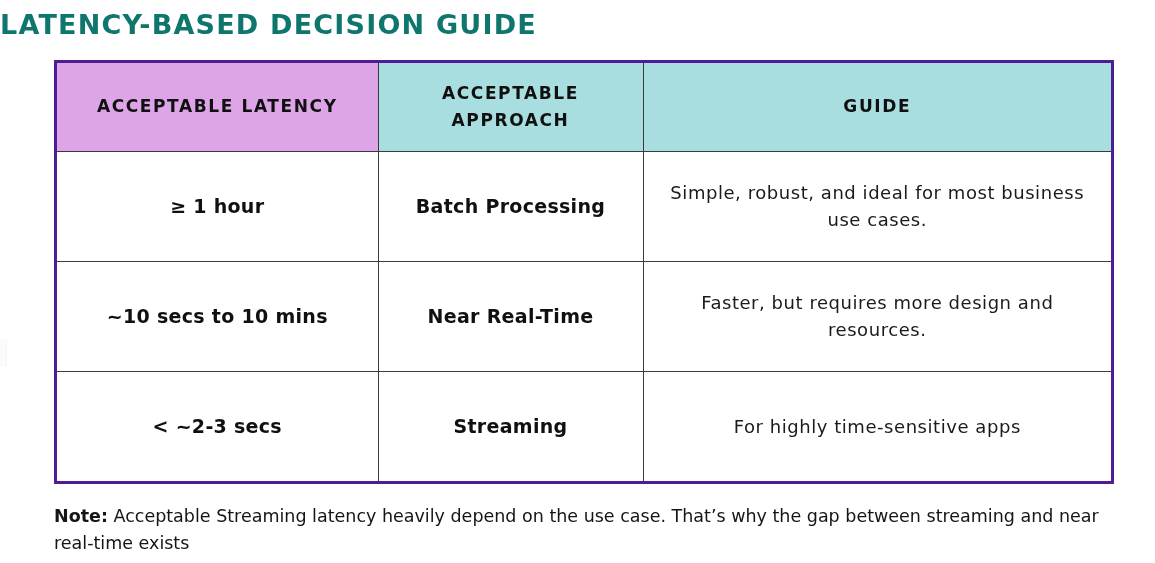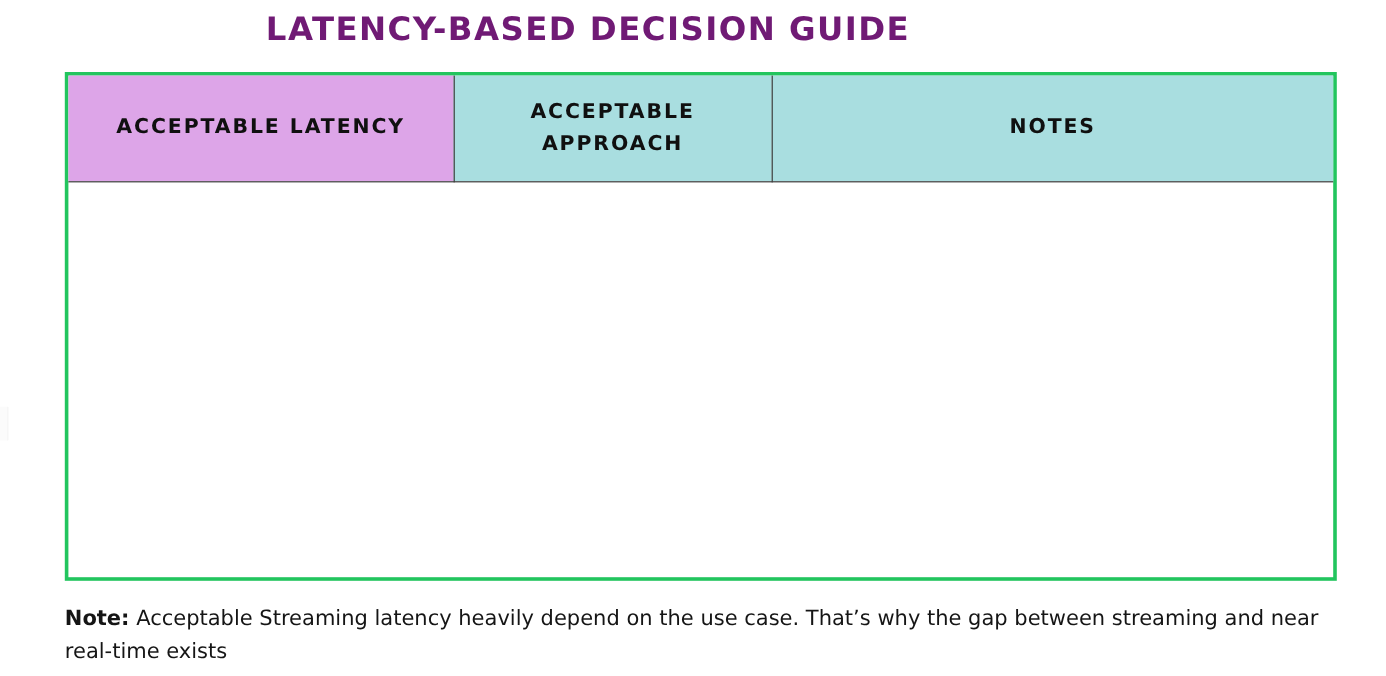--- a/index.html
+++ b/index.html
@@ -32,36 +32,36 @@
     height: 28px;
     background: #fbfbfb;
     border-right: 1px solid #f4f4f4;
   }
 
   .title {
     position: absolute;
     left: 0;
     top: 8px;
     width: 980px;
-    text-align: center;
+    text-align: left;
     font-family: "DejaVu Sans", sans-serif;
     font-size: 27px;
     font-weight: bold;
     letter-spacing: 1.2px;
-    color: #701a75;
+    color: #0f766e;
     line-height: 34px;
   }
 
   .table-wrap {
     position: absolute;
     left: 54px;
     top: 60px;
     width: 1060px;
     height: 424px;
-    border: 3px solid #22c55e;
+    border: 3px solid #4c1d95;
     box-sizing: border-box;
     background: #ffffff;
   }
 
   table.guide {
     width: 100%;
     height: 100%;
     border-collapse: collapse;
     table-layout: fixed;
   }
@@ -149,23 +149,38 @@
     <table class="guide">
       <colgroup>
         <col class="c-latency">
         <col class="c-approach">
         <col class="c-notes">
       </colgroup>
       <thead>
         <tr>
           <th class="h-latency">ACCEPTABLE LATENCY</th>
           <th class="h-approach">ACCEPTABLE APPROACH</th>
-          <th class="h-notes">NOTES</th>
+          <th class="h-notes">GUIDE</th>
         </tr>
       </thead>
       <tbody>
+        <tr>
+          <td class="cell-latency">≥ 1 hour</td>
+          <td class="cell-approach">Batch Processing</td>
+          <td class="cell-notes">Simple, robust, and ideal for most business use cases.</td>
+        </tr>
+        <tr>
+          <td class="cell-latency">~10 secs to 10 mins</td>
+          <td class="cell-approach">Near Real-Time</td>
+          <td class="cell-notes">Faster, but requires more design and resources.</td>
+        </tr>
+        <tr>
+          <td class="cell-latency">&lt; ~2-3 secs</td>
+          <td class="cell-approach">Streaming</td>
+          <td class="cell-notes">For highly time-sensitive apps</td>
+        </tr>
       </tbody>
     </table>
   </div>
 
   <div class="footnote"><b>Note:</b><span> Acceptable Streaming latency heavily depend on the use case. That’s why the gap between streaming and near real-time exists</span></div>
 
 </div>
 
 </body></html>

